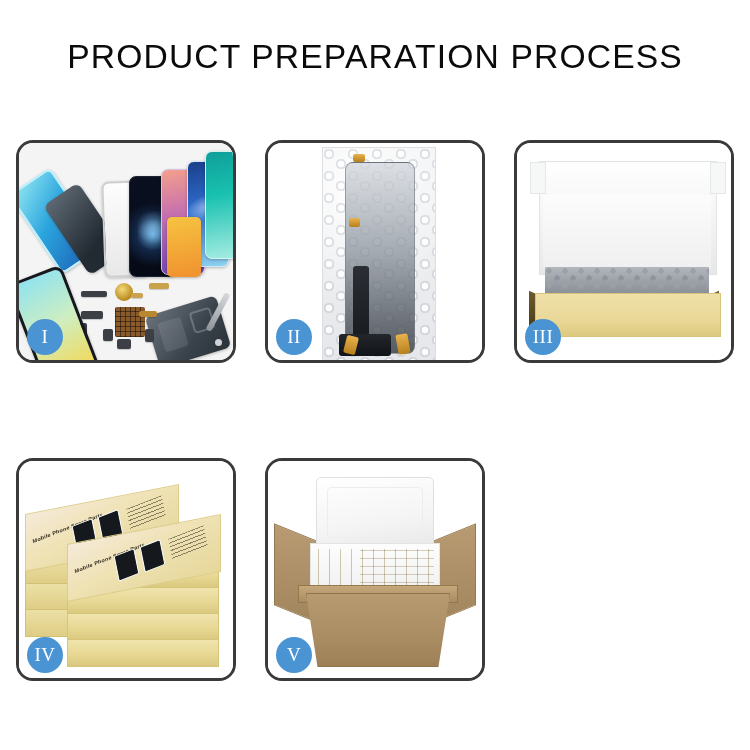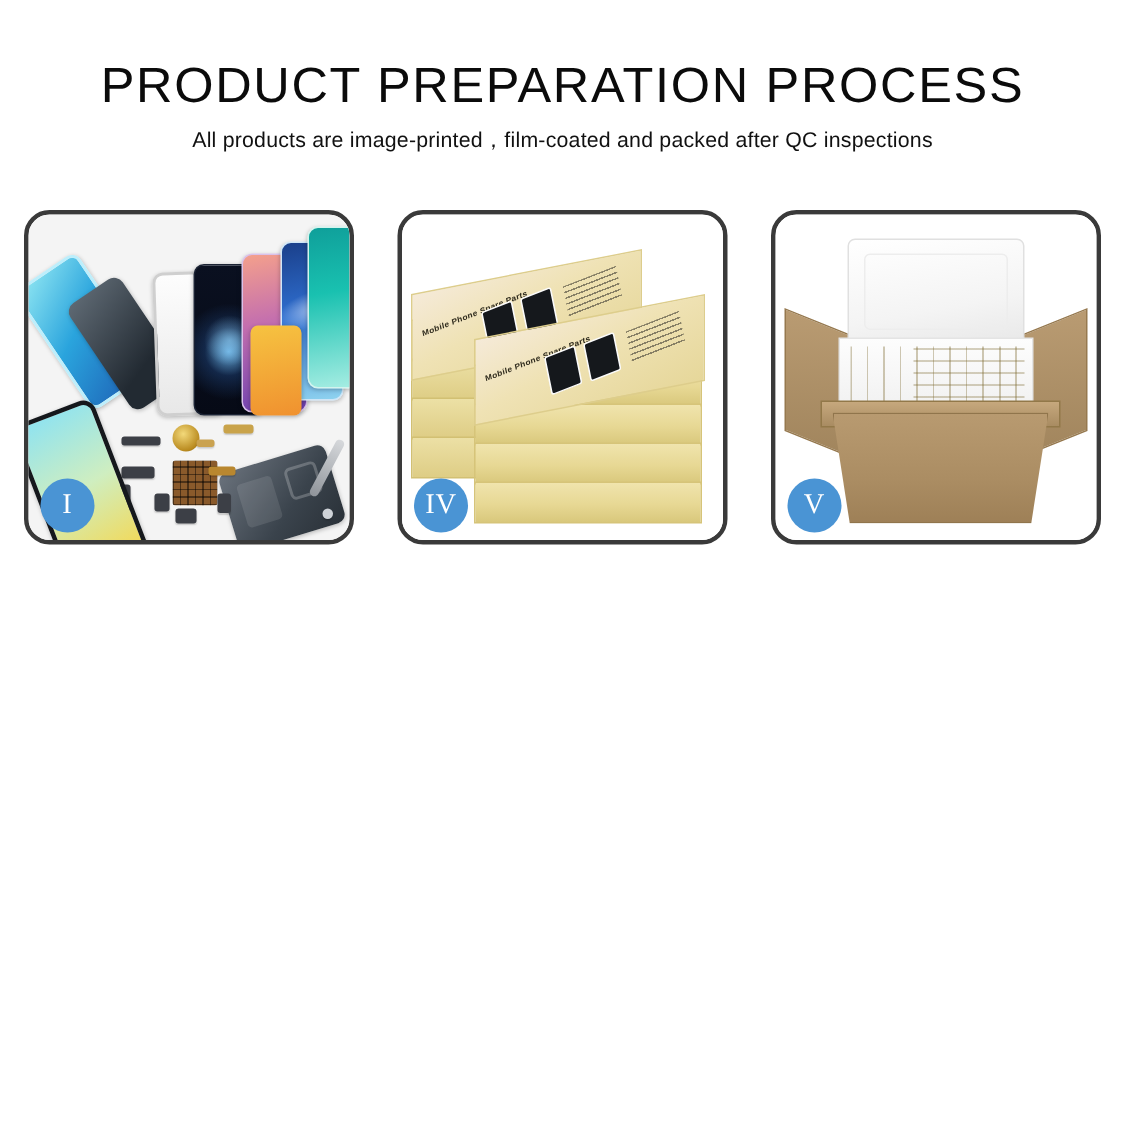--- a/index.html
+++ b/index.html
@@ -395,21 +395,20 @@
   .c6-tape2 {
     position:absolute; left:48px; top:166px; width:20px; height:20px;
     background: rgba(146,118,76,.70);
   }
 </style>
 </head>
 <body>
 
 <div class="header">
   <div class="title">PRODUCT PREPARATION PROCESS</div>
-  <div class="subtitle">All products are image-printed，film-coated and packed after QC inspections</div>
 </div>
 
 <div class="grid">
 
   <div class="panel p1">
     <div class="stage">
       <div class="ph ph-a"></div>
       <div class="ph ph-b"></div>
       <div class="ph ph-c"></div>
       <div class="ph ph-d"></div>
@@ -431,21 +430,46 @@
       <div class="chip" style="left:120px;top:168px;width:18px;height:6px;background:#b9872f;"></div>
       <div class="chip" style="left:126px;top:186px;width:9px;height:13px;"></div>
       <div class="chip" style="left:52px;top:196px;width:9px;height:14px;background:#d5d8dc;"></div>
       <div class="chip" style="left:112px;top:150px;width:12px;height:5px;background:#caa250;"></div>
       <div class="tool"></div>
       <div class="chip" style="left:196px;top:196px;width:7px;height:7px;border-radius:50%;background:#cfd3d8;"></div>
     </div>
     <div class="badge">I</div>
   </div>
 
-
+  <div class="panel p2">
+    <div class="stage">
+      <div class="bag">
+        <div class="screenin"></div>
+        <div class="flexband"></div>
+        <div class="flexfoot"></div>
+        <div class="gtab" style="left:30px;top:6px;width:12px;height:8px;"></div>
+        <div class="gtab" style="left:26px;top:70px;width:11px;height:9px;"></div>
+        <div class="gtab" style="left:22px;top:188px;width:12px;height:18px;transform:rotate(14deg);"></div>
+        <div class="gtab" style="left:74px;top:186px;width:12px;height:20px;transform:rotate(-10deg);"></div>
+      </div>
+    </div>
+    <div class="badge">II</div>
+  </div>
+
+  <div class="panel p3">
+    <div class="stage">
+      <div class="b3-lid"></div>
+      <div class="b3-foam"></div>
+      <div class="b3-grey"></div>
+      <div class="b3-left"></div>
+      <div class="b3-right"></div>
+      <div class="b3-front"></div>
+    </div>
+    <div class="badge">III</div>
+  </div>
 
   <div class="panel p4">
     <div class="stage">
       <div class="stackwrap">
 
         <div class="sbox-side" style="left:0px;top:44px;"></div>
         <div class="sbox-side" style="left:0px;top:70px;"></div>
         <div class="sbox-side" style="left:0px;top:96px;"></div>
         <div class="sbox-side" style="left:0px;top:122px;"></div>
         <div class="toplid" style="left:0px;top:12px;">

